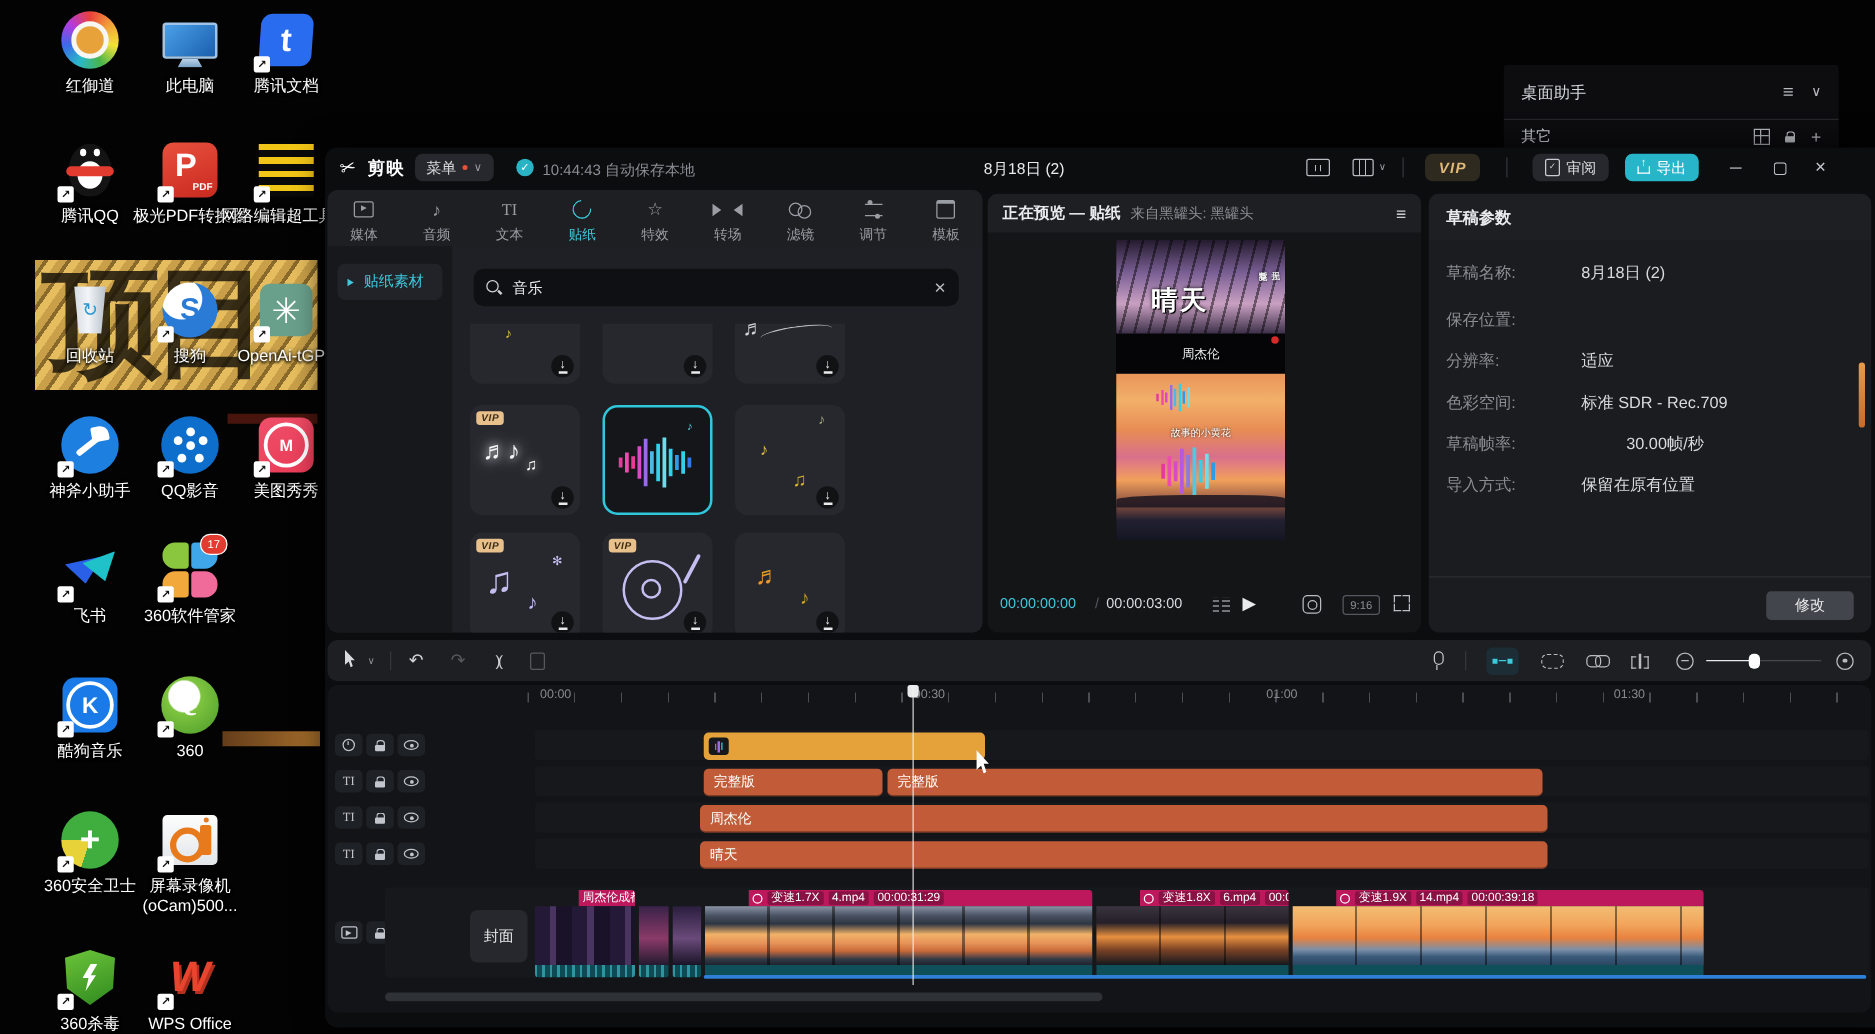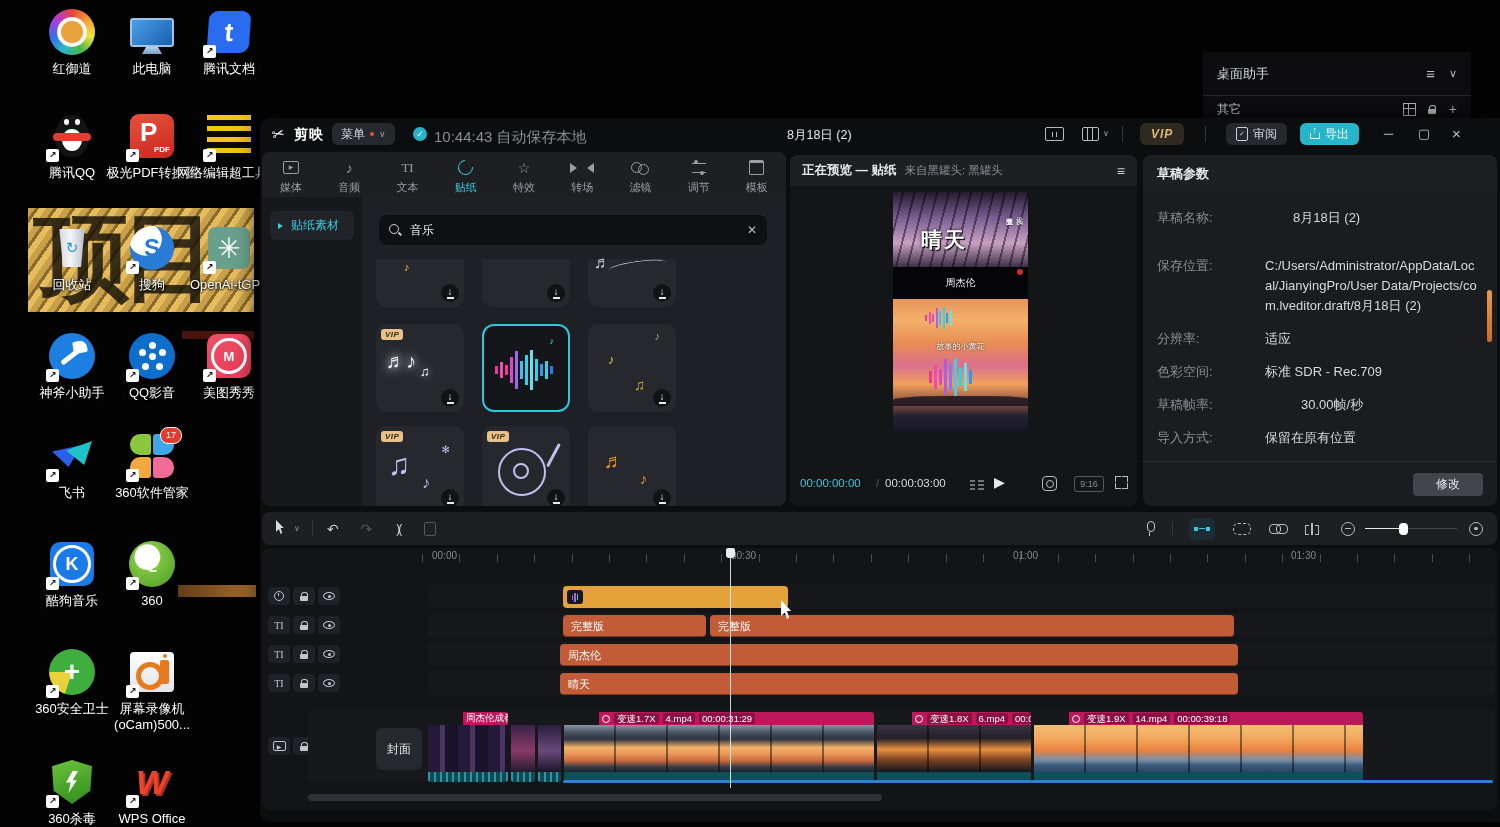--- a/index.html
+++ b/index.html
@@ -294,21 +294,21 @@
 
     <div class="abs" style="left:0;top:0;width:100%;height:32px;">
       <span class="abs" style="left:12px;top:7px;color:#fff;font-size:15px;transform:rotate(-15deg);">✂</span>
       <b class="abs" style="left:34px;top:8px;color:#fff;font-size:14px;letter-spacing:1px;">剪映</b>
       <span class="pill abs" style="left:72px;top:5px;height:22px;padding:0 9px;font-size:12px;">
         <span>菜单</span>
         <span class="i-circle" style="width:4px;height:4px;background:#e8503c;"></span>
         <span style="font-size:9px;color:#9a9da3;">∨</span>
       </span>
       <span class="i-circle abs" style="left:153px;top:9px;width:14px;height:14px;background:#2ab3c5;color:#fff;font-size:9px;text-align:center;line-height:14px;">✓</span>
-      <span class="abs dim" style="left:174px;top:10px;font-size:15px;">10:44:43 自动保存本地</span>
+      <span class="abs dim" style="left:174px;top:10px;font-size:12px;">10:44:43 自动保存本地</span>
       <span class="abs" style="left:527px;top:9px;color:#e8eaec;font-size:12.5px;">8月18日 (2)</span>
 
       <span class="abs" style="left:785px;top:9px;width:17px;height:12px;border:1.2px solid #b8bbc0;border-radius:2px;background:repeating-linear-gradient(90deg,transparent 0 3px,#b8bbc0 3px 4px) center/11px 5px no-repeat;"></span>
       <span class="abs" style="left:822px;top:9px;width:15px;height:12px;border:1.2px solid #b8bbc0;border-radius:2px;background:linear-gradient(90deg,transparent 0 4px,#b8bbc0 4px 5px,transparent 5px 9px,#b8bbc0 9px 10px,transparent 10px);"></span>
       <span class="abs" style="left:843px;top:11px;font-size:8px;color:#9a9da3;">∨</span>
       <span class="abs" style="left:862px;top:8px;width:1px;height:16px;background:#33363b;"></span>
 
       <span class="pill abs" style="left:880px;top:5px;height:22px;padding:0 11px;background:#2e2a20;">
         <b style="color:#e0b878;font-style:italic;font-size:12px;letter-spacing:1px;">VIP</b>
         </span>
@@ -561,27 +561,26 @@
           <i style="position:absolute;left:0;bottom:0;width:5px;height:5px;border-left:1.6px solid #b8bbc0;border-bottom:1.6px solid #b8bbc0;"></i>
           </span>
       </div>
     </div>
 
     <div class="card" style="left:883px;top:37px;width:354px;height:351px;background:#1b1c20;">
       <div class="hdr" style="height:37px;display:flex;align-items:center;padding:0 14px;">
         <b style="color:#e8eaec;font-size:13px;">草稿参数</b>
       </div>
       <div style="padding:16px 14px 0;font-size:13px;line-height:20px;">
-        <div style="display:flex;margin-bottom:28px;gap:28px;">
+        <div style="display:flex;margin-bottom:18px;">
           <span class="dim" style="width:108px;flex:none;">草稿名称:</span>
           <span class="txt">8月18日 (2)</span>
           </div>
         <div style="display:flex;margin-bottom:13px;">
           <span class="dim" style="width:108px;flex:none;">保存位置:</span>
-          <span class="txt" style="width:212px;word-break:break-all;">C:/Users/Administrator/AppData/Local/JianyingPro/User Data/Projects/com.lveditor.draft/8月18日 (2)</span>
           </div>
         <div style="display:flex;margin-bottom:13px;">
           <span class="dim" style="width:108px;flex:none;">分辨率:</span>
           <span class="txt">适应</span>
           </div>
         <div style="display:flex;margin-bottom:13px;">
           <span class="dim" style="width:108px;flex:none;">色彩空间:</span>
           <span class="txt">标准 SDR - Rec.709</span>
           </div>
         <div style="display:flex;margin-bottom:13px;gap:36px;">

